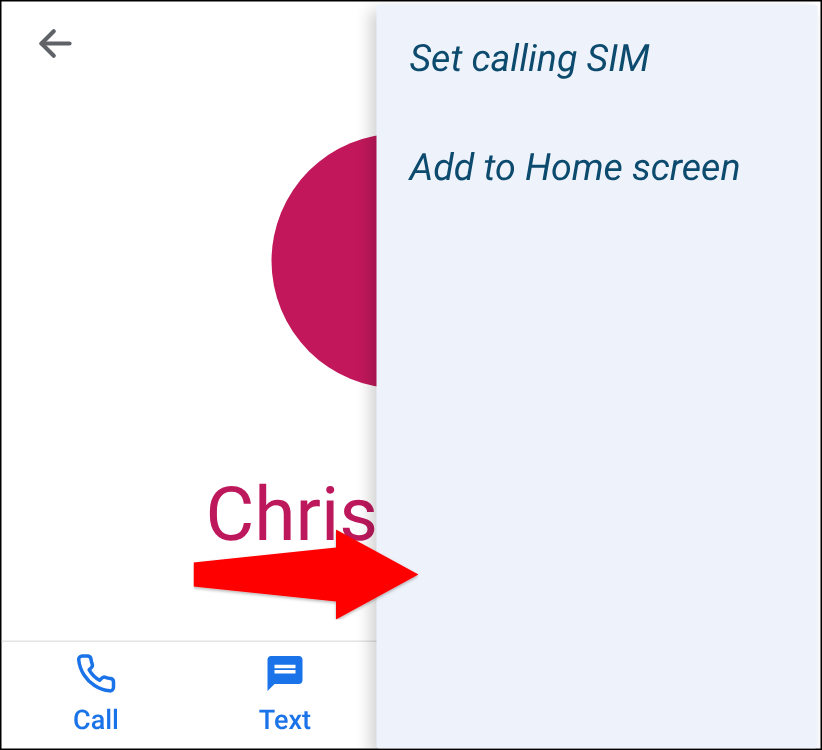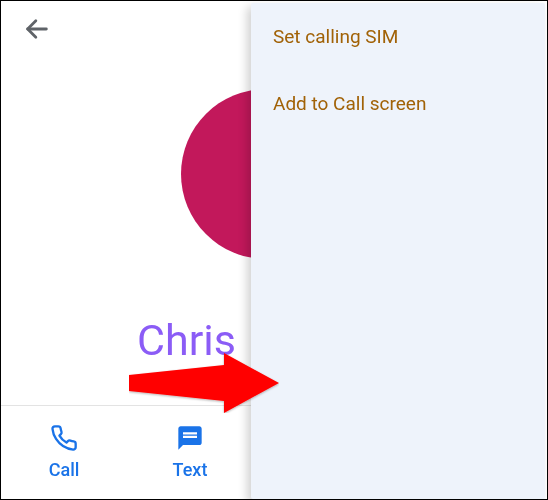--- a/index.html
+++ b/index.html
@@ -30,30 +30,30 @@
     left: 180px;
     width: 170px;
     height: 170px;
     border-radius: 50%;
     background: #c2185b;
   }
   .contact-name {
     position: absolute;
     top: 314px;
     left: 136px;
-    font-size: 43px;
-    color: #8b5cf6;
+    font-size: 50px;
+    color: #be185d;
     font-weight: 400;
   }
   .bottom-actions {
     position: absolute;
     bottom: 0;
     left: 0;
     width: 252px;
-    height: 94px;
+    height: 72px;
     border-top: 1px solid #e3e3e3;
     display: flex;
     align-items: center;
     justify-content: space-around;
     padding: 8px 0 10px;
   }
   .action {
     display: flex;
     flex-direction: column;
     align-items: center;
@@ -78,25 +78,26 @@
     top: 2px;
     right: 2px;
     width: 294px;
     background: #eef3fb;
     box-shadow: -4px 4px 10px rgba(0,0,0,0.18);
     height: 496px;
     overflow: hidden;
     border-radius: 2px;
   }
   .menu-item {
-    font-size: 19px;
-    color: #a16207;
+    font-size: 25px;
+    color: #0c4a6e;
     padding: 22px 22px;
     cursor: pointer;
     white-space: nowrap;
+    font-style: italic;
   }
   .arrow-annotation {
     position: absolute;
     left: 128px;
     top: 352px;
     pointer-events: none;
   }
 </style>
 </head>
 <body>
@@ -128,21 +129,21 @@
       <svg width="28" height="28" viewBox="0 0 24 24" fill="#1a73e8">
         <path d="M20 2H4c-1.1 0-2 .9-2 2v18l4-4h14c1.1 0 2-.9 2-2V4c0-1.1-.9-2-2-2zm-2 10H6v-2h12v2zm0-3H6V7h12v2z"></path>
       </svg>
     </span>
     <span class="label">Text</span>
   </div>
 </div>
 
 <div class="menu">
   <div class="menu-item">Set calling SIM</div>
-  <div class="menu-item">Add to Call screen</div>
+  <div class="menu-item">Add to Home screen</div>
 </div>
 
 <div class="arrow-annotation">
   <svg width="150" height="60" viewBox="0 0 150 60">
     <defs>
       <filter id="s" x="-20%" y="-20%" width="140%" height="140%">
         <feDropShadow dx="0" dy="1" stdDeviation="1" flood-opacity="0.3"></feDropShadow>
       </filter>
     </defs>
     <polygon points="0,22 95,12 95,0 150,30 95,60 95,48 0,38" fill="#ff0000" filter="url(#s)"></polygon>

